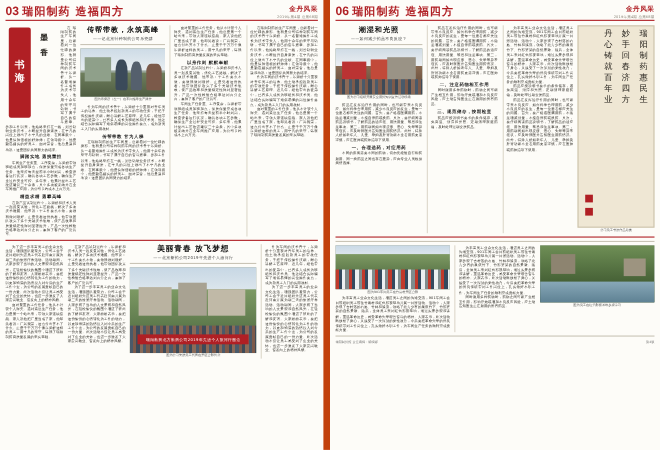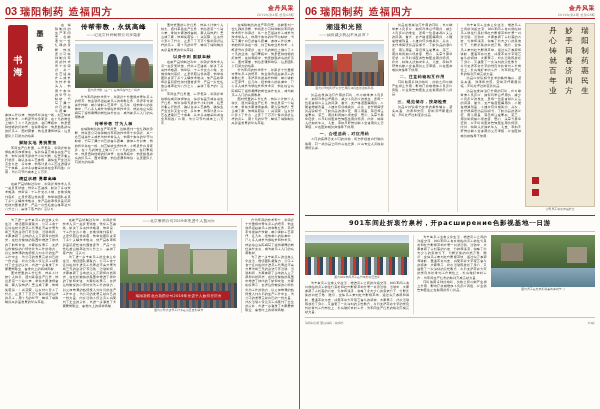--- a/index.html
+++ b/index.html
@@ -1,19 +1,19 @@
 <!DOCTYPE html>
 <html><head>
 <meta charset="utf-8">
 <style>
   html,body{margin:0;padding:0;background:#ffffff;}
   body{width:600px;height:409px;overflow:hidden;font-family:"DejaVu Sans","Liberation Sans",sans-serif;}
   .paper{position:relative;width:600px;height:409px;background:#fdfcf8;}
   .page{position:absolute;top:0;height:409px;width:300px;background:#fdfcf8;box-sizing:border-box;padding:4px 5px 6px 5px;}
-  .page-left{left:0;border-right:1px solid #c2410c;}
+  .page-left{left:0;border-right:6px solid #c2410c;}
   .page-right{left:300px;}
 
   
   .masthead{display:flex;align-items:flex-end;justify-content:space-between;border-bottom:1.5px solid #b01f24;padding-bottom:1px;}
   .mh-left{display:flex;align-items:flex-end;gap:3px;}
   .mh-num{font-size:11px;font-weight:bold;color:#b01f24;line-height:11px;font-family:"Liberation Sans",sans-serif;}
   .mh-title{font-size:10px;font-weight:bold;color:#b01f24;letter-spacing:1px;line-height:11px;}
   .mh-right{display:flex;flex-direction:column;align-items:flex-end;}
   .mh-brand{font-size:6px;font-weight:bold;color:#b01f24;letter-spacing:0.5px;}
   .mh-meta{font-size:3.2px;color:#8a8578;letter-spacing:0.2px;}
@@ -135,20 +135,21 @@
       <div class="cols" style="margin-top:0">
         <div class="col" style="flex:1.1">
           <div class="txt ind">为了进一步丰富员工的业余文化生活，增强团队凝聚力，公司工会于近日组织先进员工代表赴河南开展为期三天的旅游疗养活动。活动期间，大家参观了当地的人文景观和自然风光，在轻松愉快的氛围中增进了彼此的了解和友谊。大家纷纷表示，要把这份愉悦的心情转化为工作的动力，以更加饱满的热情投入到今后的生产工作中去，为公司的发展贡献自己的一份力量。此次活动不仅让员工感受到了企业的关怀，也进一步激发了大家爱岗敬业、奋发向上的精神风貌。</div>
           <div class="txt ind">面对繁重的工作任务，他从不计较个人得失。遇到紧急生产任务，他总是第一个站出来，带领大家连续奋战。家人说他把厂里当成了家，他却笑着说：厂兴我荣，这点付出算不了什么。正是千千万万个像乐尧群这样的员工，用平凡的坚守，铸就了瑞阳制药高质量发展的坚实基础。</div>
         </div>
         <div class="col" style="flex:1.1">
           <div class="txt ind">在新产品试制过程中，乐尧群和技术人员一起反复试验，优化工艺路线，解决了多项技术难题。他常说：干工作要么不做，要做就做到最好。正是凭着这份执着，他带领团队攻克了多个关键技术瓶颈，使产品收率和质量稳定性得到显著提升，产品一次性检验合格率达到百分之百，赢得了客户的广泛认可。</div>
           <div class="txt ind">为了进一步丰富员工的业余文化生活，增强团队凝聚力，公司工会于近日组织先进员工代表赴河南开展为期三天的旅游疗养活动。活动期间，大家参观了当地的人文景观和自然风光，在轻松愉快的氛围中增进了彼此的了解和友谊。大家纷纷表示，要把这份愉悦的心情转化为工作的动力，以更加饱满的热情投入到今后的生产工作中去，为公司的发展贡献自己的一份力量。此次活动不仅让员工感受到了企业的关怀，也进一步激发了大家爱岗敬业、奋发向上的精神风貌。</div>
         </div>
         <div class="col" style="flex:2.4">
+          <div class="art-h" style="font-size:7px">美丽青春  放飞梦想</div>
           <div class="art-sub">——北京新药公司2019年先进个人旅河行</div>
           <div class="rule"></div>
           <div class="photo" style="height:78px">
             <div class="ph-sky" style="height:40%;background:linear-gradient(#c7d7e4,#e6edf1)"></div>
             <div class="ph-green" style="top:25%;background:linear-gradient(#7d9a64,#46603a)"></div>
             <div class="ph-bldg" style="left:8px;top:18px;width:30px;height:26px;background:#b9b2a0"></div>
             <div class="ph-bldg" style="left:44px;top:14px;width:26px;height:30px;background:#a8a292"></div>
             <div class="ph-bldg" style="right:10px;top:20px;width:34px;height:24px;background:#c0b9a7"></div>
             <div class="ph-crowd" style="height:32%"></div>
             <div class="banner">瑞阳新药北方新药公司2019年先进个人旅河行留念</div>
@@ -242,21 +243,20 @@
           <div class="calli-seal" style="left:6px;bottom:10px"></div>
           <div class="calli-seal" style="left:6px;bottom:22px"></div>
         </div>
         <div class="cap">公司员工书法作品欣赏</div>
       </div>
     </div>
 
     <div class="rule-thick"></div>
 
     <div>
-      <div class="art-h" style="font-size:6.5px">901车间赴折衷竹泉村，开расширение色影视基地一日游</div>
       <div class="rule"></div>
       <div class="cols" style="margin-top:1px">
         <div class="col" style="flex:1.5">
           <div class="photo" style="height:40px">
             <div class="ph-sky" style="height:35%;background:linear-gradient(#c9d9e6,#e9eef2)"></div>
             <div class="ph-green" style="top:20%"></div>
             <div class="ph-crowd" style="height:45%;background:repeating-linear-gradient(90deg,#c0392b 0 3px,#34495e 3px 6px,#ecf0f1 6px 9px,#7f8c8d 9px 12px)"></div>
           </div>
           <div class="cap">图为901车间员工在竹泉村景区合影</div>
           <div class="txt ind" style="margin-top:2px">为丰富员工业余文化生活，增进员工之间的沟通交流，901车间工会日前组织员工前往竹泉村和红色影视基地开展一日游活动。活动中，大家参观了古村落的石磨、竹林和溪流，领略了北方少有的泉依竹下、竹影婆娑的自然景致。随后，全体员工来到红色影视基地，通过实景参观和讲解，重温革命历史，感受革命先辈艰苦奋斗的精神。大家表示，此次活动既放松了身心，又接受了一次深刻的党性教育，今后要把革命先辈的优良传统带到工作岗位上，扎实做好本职工作，为车间生产任务的顺利完成贡献力量。</div>

